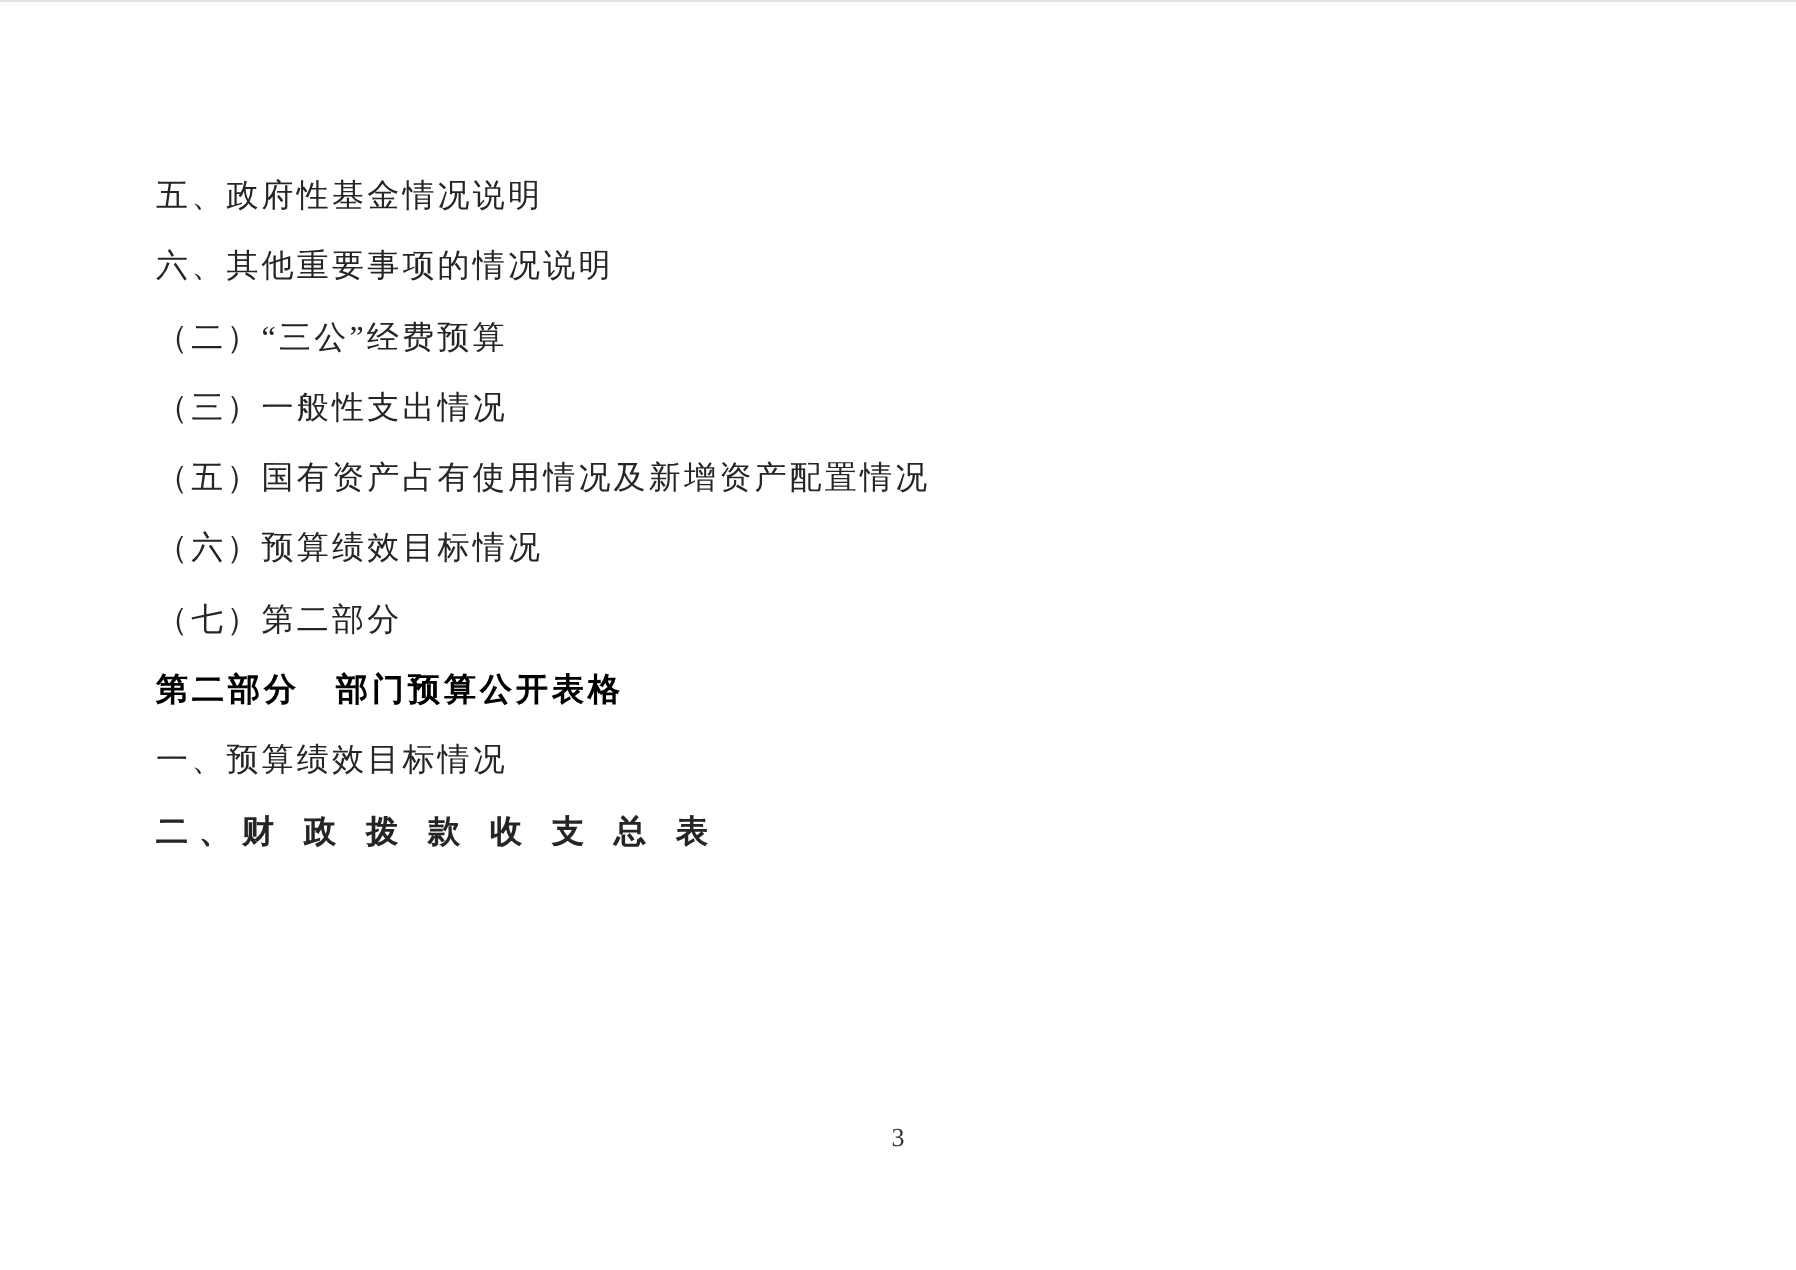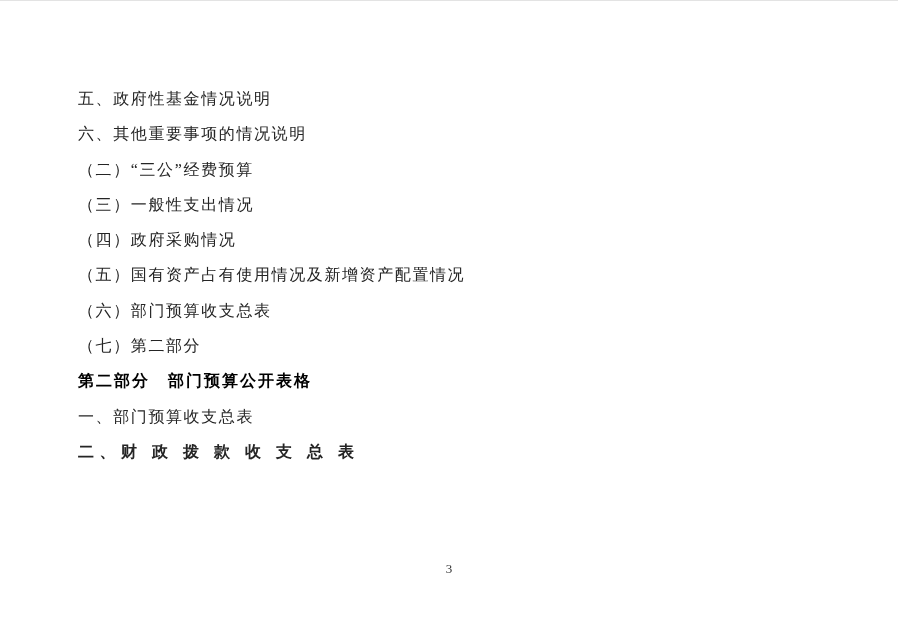--- a/index.html
+++ b/index.html
@@ -55,22 +55,21 @@
 </style>
 </head>
 <body>
 
 <div class="page">
   <div class="content">
     <p>五、政府性基金情况说明</p>
     <p>六、其他重要事项的情况说明</p>
     <p>（二）“三公”经费预算</p>
     <p>（三）一般性支出情况</p>
-    <p>（四）政府采购情况</p>
     <p>（五）国有资产占有使用情况及新增资产配置情况</p>
-    <p>（六）部门预算收支总表</p>
+    <p>（六）预算绩效目标情况</p>
     <p>（七）第二部分</p>
     <p class="bold">第二部分　部门预算公开表格</p>
-    <p>一、部门预算收支总表</p>
+    <p>一、预算绩效目标情况</p>
     <p class="spread">二、财 政 拨 款 收 支 总 表</p>
   </div>
   <div class="page-number">3</div>
 </div>
 
 </body></html>

